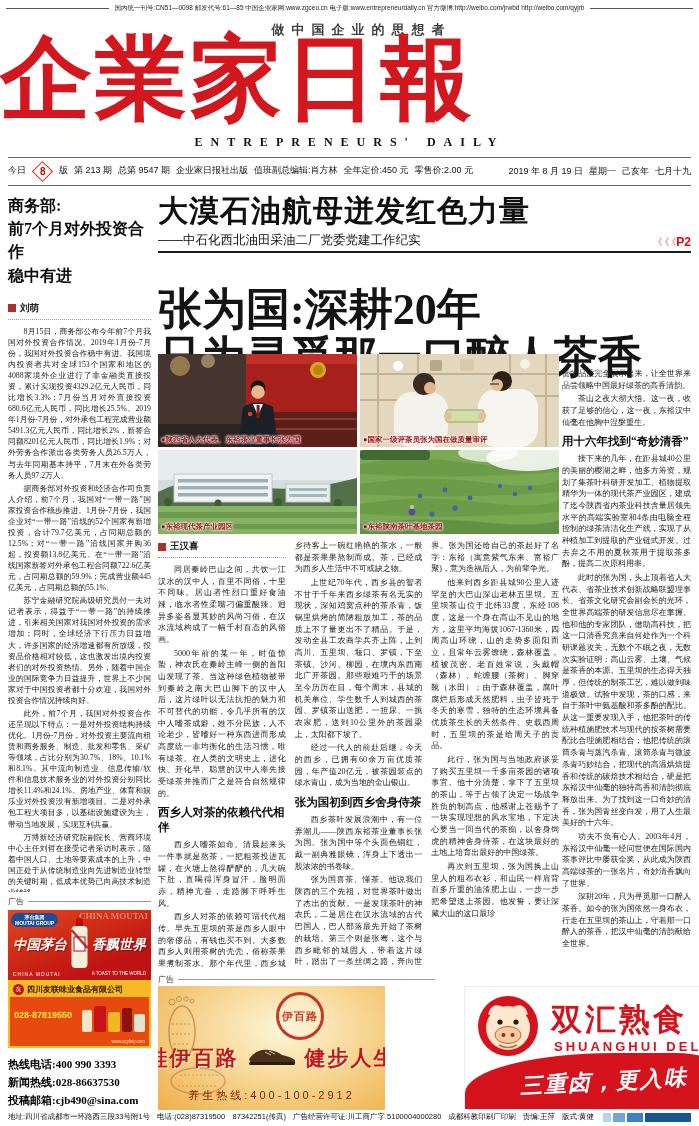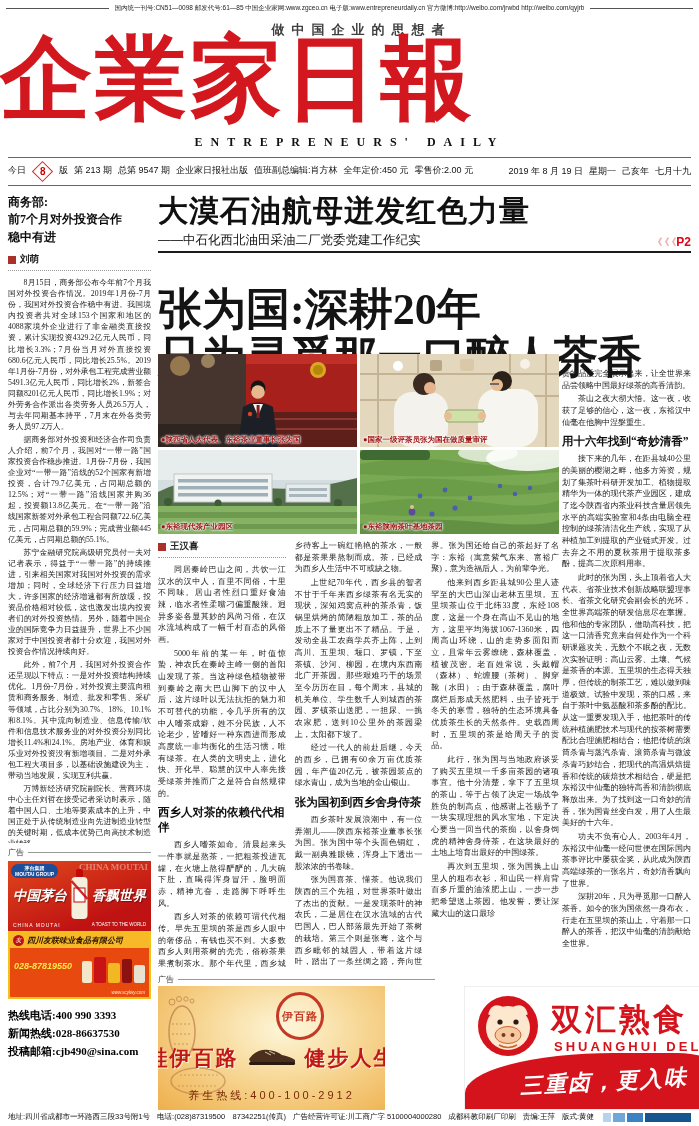--- a/index.html
+++ b/index.html
@@ -21,21 +21,21 @@
   .infobar{position:absolute;top:157px;left:8px;right:8px;height:27px;border-top:1px solid #666;
           border-bottom:1px solid #666;display:flex;align-items:center;justify-content:space-between;
           font-size:9px;color:#111;}
   .infobar-left,.infobar-right{display:flex;align-items:flex-start;gap:6px;white-space:nowrap;}
   .diamond{width:13px;height:13px;border:1px solid #d21;transform:rotate(45deg);display:flex;
           align-items:center;justify-content:center;margin:0 3px;background:#fff;}
   .diamond i{transform:rotate(-45deg);font-style:normal;color:#c00;font-weight:900;font-size:10px;}
 
   
   .leftcol{position:absolute;top:194px;left:8px;width:143px;}
-  .l-title{margin:0 0 7px 0;font-family:"Liberation Serif",serif;font-size:12px;font-weight:900;
+  .l-title{margin:0 0 15px 0;font-family:"Liberation Serif",serif;font-size:16px;font-weight:900;
           line-height:1.45;color:#0d0d0d;}
   .byline{display:flex;align-items:center;gap:4px;font-size:9.5px;font-weight:bold;color:#222;
           border-bottom:1px dotted #999;padding-bottom:4px;margin-bottom:6px;}
   .sq{width:8px;height:8px;background:#a8322a;flex:0 0 auto;}
   .l-body{height:566px;overflow:hidden;}
   .l-body p{margin:0 0 2px;font-family:"Liberation Serif",serif;font-size:7.8px;line-height:1.42;
           text-align:justify;text-indent:2em;color:#1a1a1a;}
   .ad-label-row{display:flex;align-items:center;gap:4px;font-size:8px;color:#333;margin:4px 0 3px;}
   .ad-label-row .hline{flex:1;height:1px;background:#999;}
 
@@ -47,21 +47,21 @@
   .mt-wm{position:absolute;top:2px;right:3px;font-size:9px;font-weight:900;color:rgba(255,255,255,.4);
           font-family:"Liberation Serif",serif;line-height:1;text-align:right;}
   .mt-cn{position:absolute;top:26px;left:5px;font-size:13.5px;font-weight:900;font-style:italic;
           font-family:"Liberation Serif",serif;text-shadow:1px 1px 1px rgba(0,0,0,.4);}
   .mt-cn2{position:absolute;top:26px;right:5px;font-size:13.5px;font-weight:900;font-style:italic;
           font-family:"Liberation Serif",serif;text-shadow:1px 1px 1px rgba(0,0,0,.4);}
   .mt-bottle{position:absolute;left:61px;top:8px;}
   .mt-en{position:absolute;bottom:3px;left:5px;font-size:5px;letter-spacing:1px;}
   .mt-en2{position:absolute;bottom:3px;right:5px;font-size:4.5px;text-align:right;line-height:1.3;}
   .youlian-ad{position:relative;width:143px;height:68px;background:#e8490f;border:2px solid #f3c21a;
-          box-sizing:border-box;overflow:hidden;font-style:italic;}
+          box-sizing:border-box;overflow:hidden;}
   .yl-head{display:flex;align-items:center;gap:3px;background:#f7b928;padding:2px 3px;}
   .yl-circle{width:11px;height:11px;border-radius:50%;background:#c01010;color:#fff;font-size:6px;
           display:flex;align-items:center;justify-content:center;flex:0 0 auto;}
   .yl-company{font-size:8px;font-weight:900;color:#2b1200;white-space:nowrap;}
   .yl-phone{position:absolute;left:4px;top:28px;color:#ffe84a;font-size:9px;font-weight:900;}
   .yl-products{position:absolute;right:4px;top:24px;display:flex;gap:2px;align-items:flex-end;}
   .yl-products span{display:block;}
   .yl-site{position:absolute;bottom:2px;right:4px;font-size:4.5px;color:#ffe9c0;}
   .contacts{margin-top:7px;font-family:"Liberation Serif",serif;font-size:11px;font-weight:bold;
           color:#000;line-height:1.65;white-space:nowrap;}

